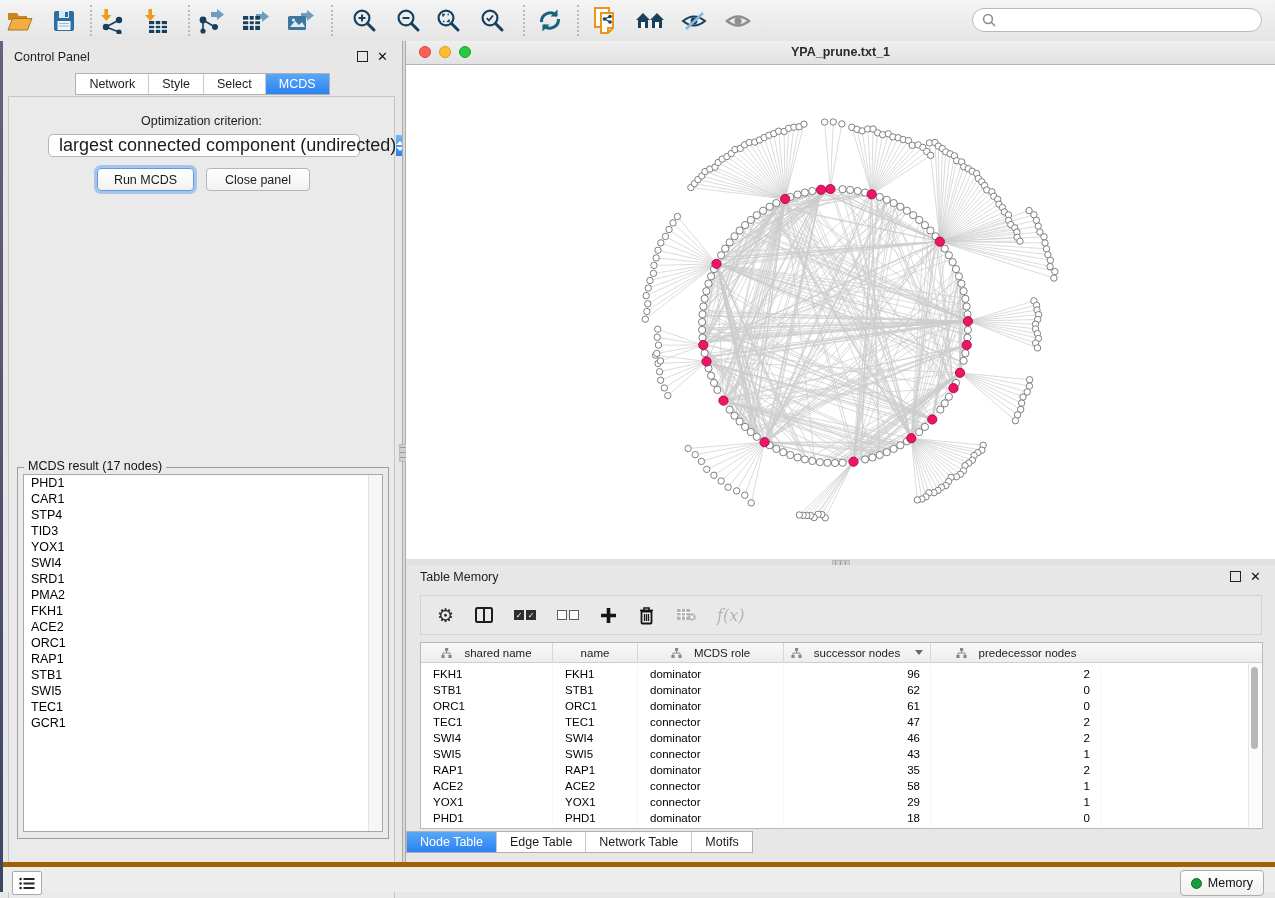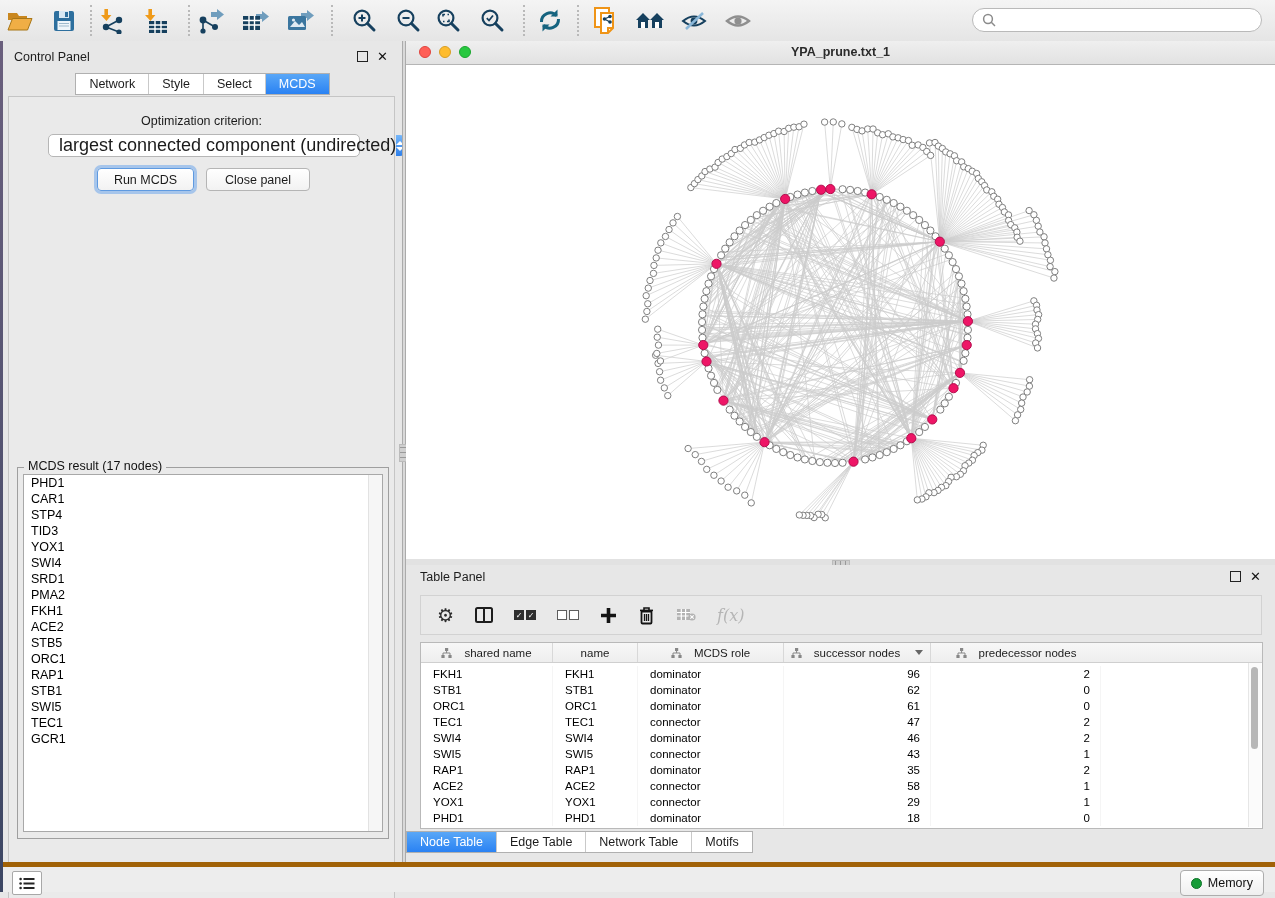--- a/index.html
+++ b/index.html
@@ -274,21 +274,20 @@
       <div class="mcds-item">PHD1</div>
           <div class="mcds-item">CAR1</div>
           <div class="mcds-item">STP4</div>
           <div class="mcds-item">TID3</div>
           <div class="mcds-item">YOX1</div>
           <div class="mcds-item">SWI4</div>
           <div class="mcds-item">SRD1</div>
           <div class="mcds-item">PMA2</div>
           <div class="mcds-item">FKH1</div>
           <div class="mcds-item">ACE2</div>
-          <div class="mcds-item">STB5</div>
           <div class="mcds-item">ORC1</div>
           <div class="mcds-item">RAP1</div>
           <div class="mcds-item">STB1</div>
           <div class="mcds-item">SWI5</div>
           <div class="mcds-item">TEC1</div>
           <div class="mcds-item">GCR1</div>
         </div>
     </div>
   </div>
 </div>
@@ -1183,21 +1182,21 @@
           <circle cx="297.2943468573711" cy="280.066714831529" r="4.6" fill="#ee1566" stroke="#b30d4d" stroke-width="1"></circle>
         </g>
       </svg>
   </div>
 </div>
 
 <div class="abs h-splitter"></div>
 <div class="abs h-grip"></div>
 
 <div class="abs table-panel">
-  <div class="abs panel-title" style="left:14px;top:5px">Table Panel</div>
+  <div class="abs panel-title" style="left:14px;top:5px">Table Memory</div>
   <div class="panel-btns" style="right:14px;top:6px">
     <span class="float-ic"></span>
     <span class="close-ic">✕</span>
   </div>
 
   <div class="tp-toolbar">
     <span class="tpi gear">⚙</span>
     <span class="tpi">
       <svg width="18" height="16" viewBox="0 0 18 16">
           <rect x="1" y="1" width="16" height="14" rx="1.5" fill="none" stroke="#1d1d1d" stroke-width="2"></rect>

